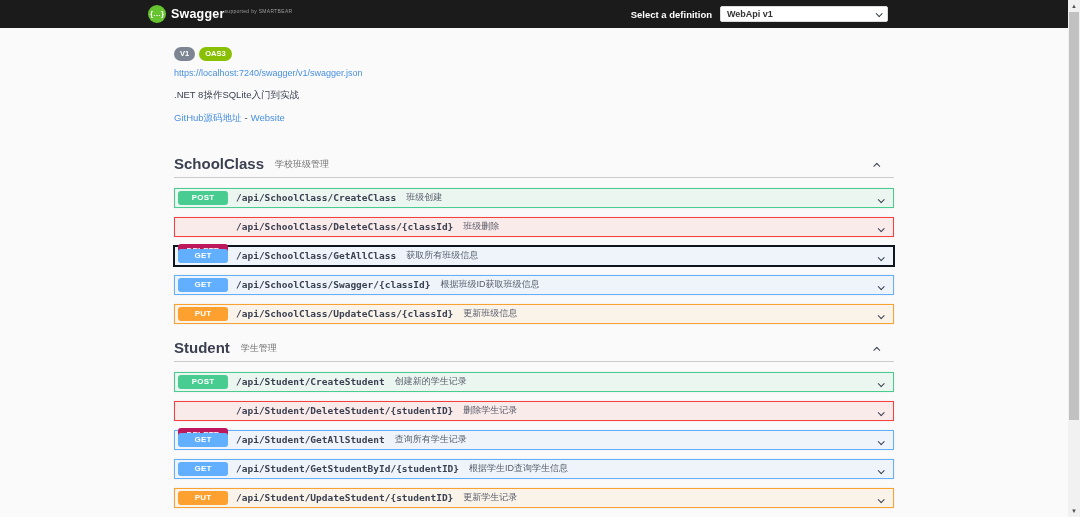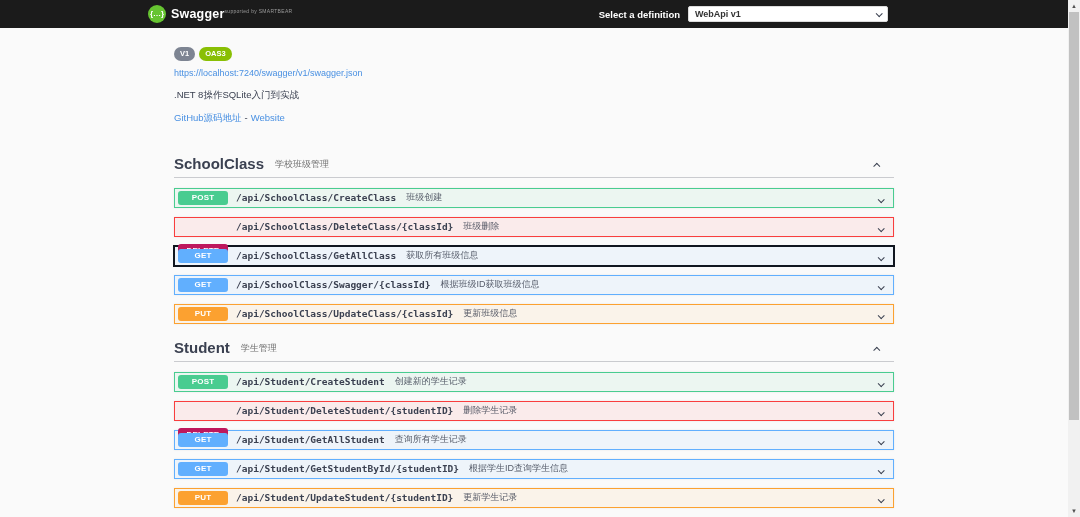--- a/index.html
+++ b/index.html
@@ -24,21 +24,21 @@
     background:#66c431; color:#fff;
     display:flex; align-items:center; justify-content:center;
     font-size:8px; font-weight:bold; line-height:1;
   }
   .logo-texts { display:flex; flex-direction:row; line-height:1; }
   .logo-title { color:#ffffff; font-size:12.5px; font-weight:bold; letter-spacing:.2px; }
   .logo-sub { color:#9b9b9b; font-size:5px; margin-top:1px; letter-spacing:.3px; }
   .topbar-right { display:flex; align-items:center; gap:8px; }
   .select-label { color:#ffffff; font-size:9.5px; font-weight:bold; white-space:nowrap; }
   .definition-select {
-    width:200px; height:16px; background:#ffffff; border:1px solid #dcdcdc;
+    width:168px; height:16px; background:#ffffff; border:1px solid #dcdcdc;
     border-radius:2px; display:flex; align-items:center; justify-content:space-between;
     padding:0 6px; font-size:9px; font-weight:bold; color:#333; cursor:pointer;
   }
   .chev { display:inline-block; width:5px; height:5px; border-right:1.5px solid #3b4151; border-bottom:1.5px solid #3b4151; }
   .chev-down { transform:rotate(45deg) translateY(-1px); }
   .chev-up { transform:rotate(-135deg) translateY(-1px); }
   
   .wrapper { position:absolute; top:28px; left:174px; width:720px; }
   
   .info { padding-top:16px; }

